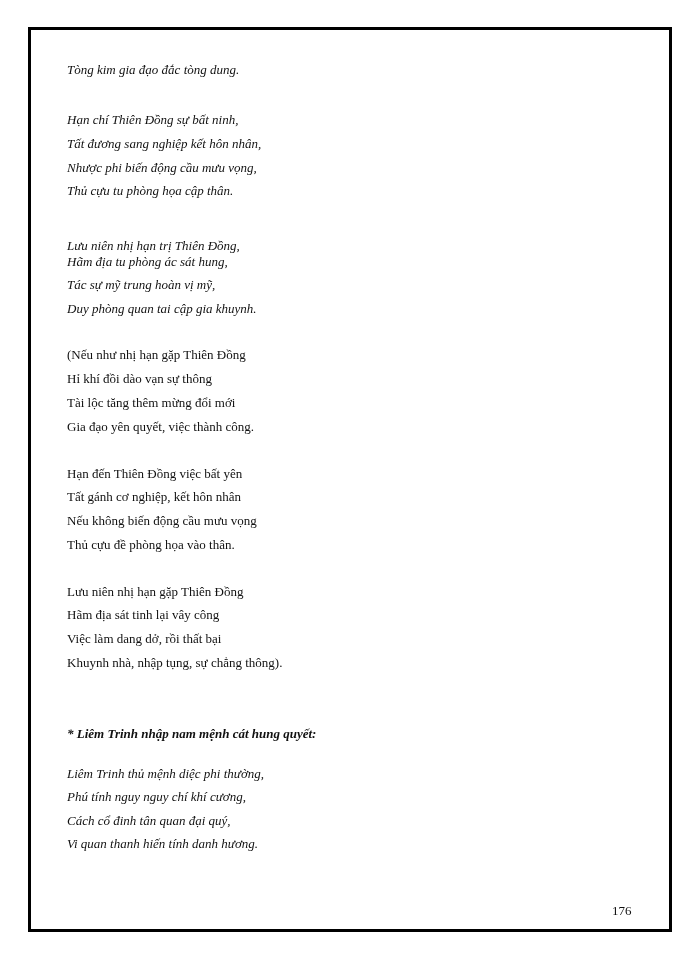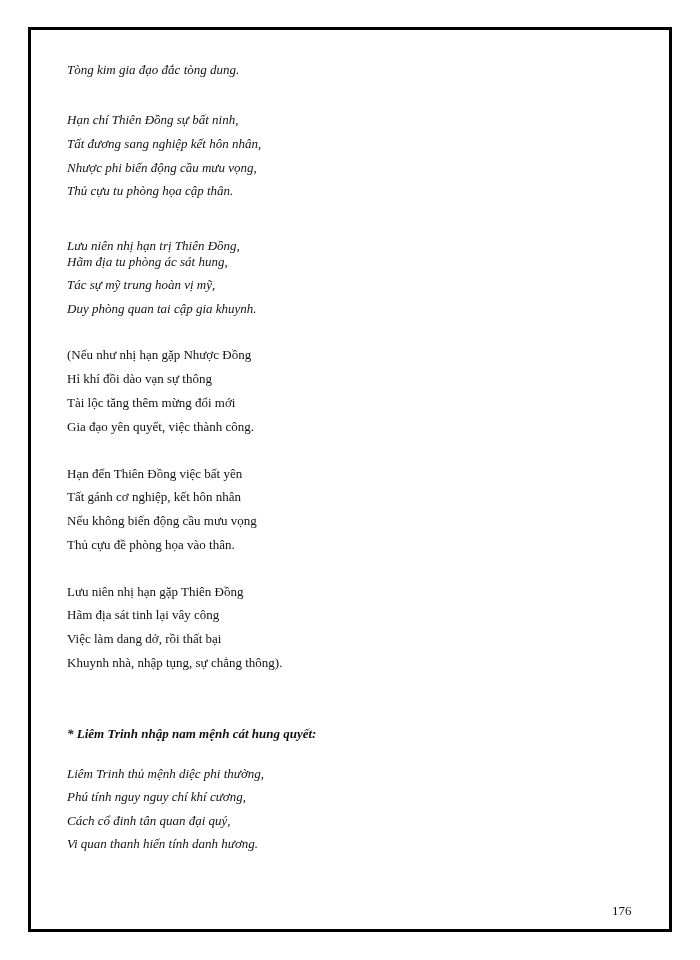--- a/index.html
+++ b/index.html
@@ -27,21 +27,21 @@
 </div>
 
 <div>
   <div class="line it" style="top:238px">Lưu niên nhị hạn trị Thiên Đồng,</div>
   <div class="line it" style="top:254px">Hãm địa tu phòng ác sát hung,</div>
   <div class="line it" style="top:277px">Tác sự mỹ trung hoàn vị mỹ,</div>
   <div class="line it" style="top:301px">Duy phòng quan tai cập gia khuynh.</div>
 </div>
 
 <div>
-  <div class="line" style="top:347px">(Nếu như nhị hạn gặp Nhược Đồng</div>
+  <div class="line" style="top:347px">(Nếu như nhị hạn gặp Thiên Đồng</div>
   <div class="line" style="top:371px">Hỉ khí đồi dào vạn sự thông</div>
   <div class="line" style="top:395px">Tài lộc tăng thêm mừng đổi mới</div>
   <div class="line" style="top:419px">Gia đạo yên quyết, việc thành công.</div>
 </div>
 
 <div>
   <div class="line" style="top:466px">Hạn đến Thiên Đồng việc bất yên</div>
   <div class="line" style="top:489px">Tất gánh cơ nghiệp, kết hôn nhân</div>
   <div class="line" style="top:513px">Nếu không biến động cầu mưu vọng</div>
   <div class="line" style="top:537px">Thủ cựu đề phòng họa vào thân.</div>

